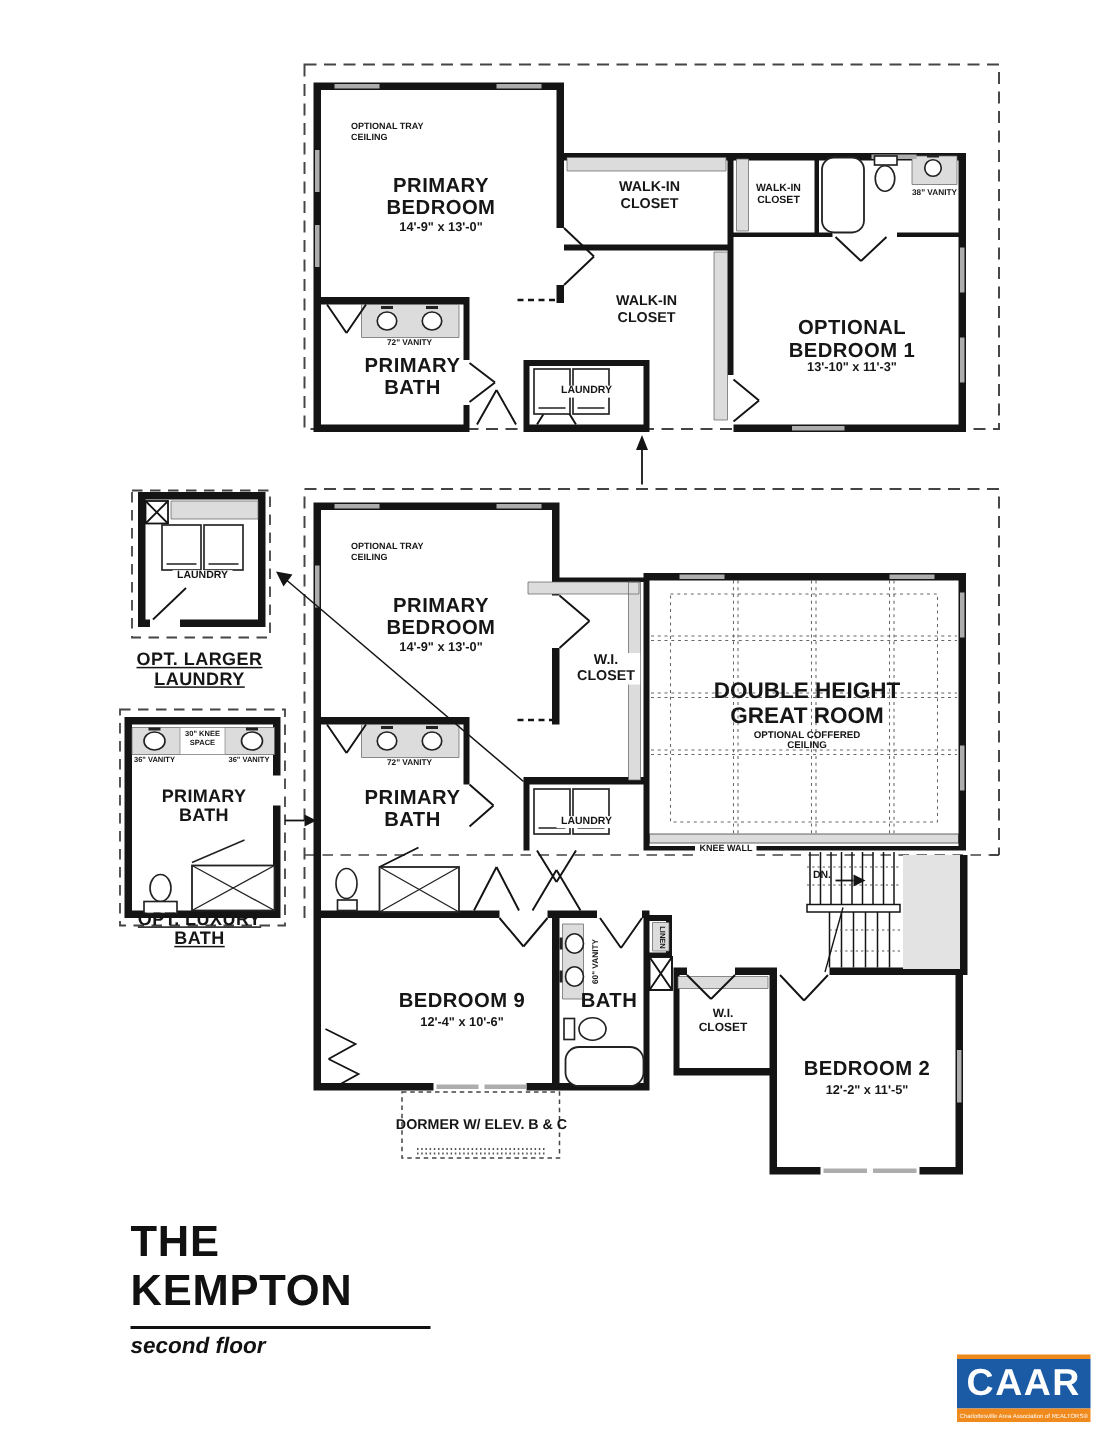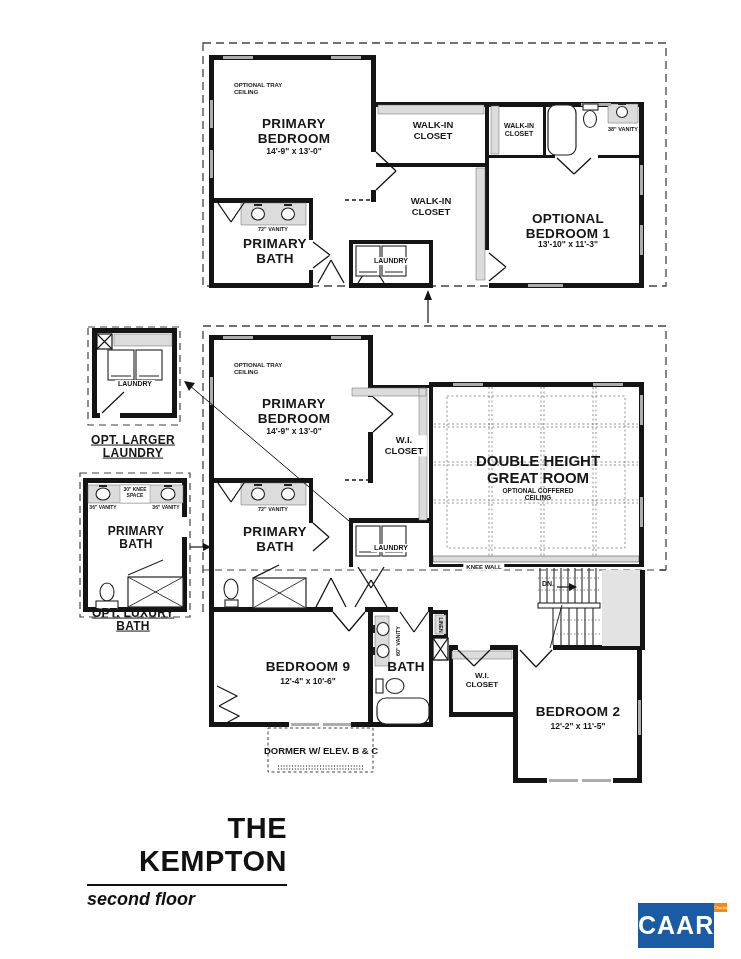--- a/index.html
+++ b/index.html
@@ -15,24 +15,24 @@
   .md{font-size:9.5px;}
   .sm{font-size:7px;}
   .xs{font-size:5.5px;letter-spacing:0;}
   .tray{font-size:6px;text-align:left;transform:translate(0,0);}
   .whitebg{background:#fff;padding:0 3px;}
   .vup{transform:translate(-50%,-50%) rotate(-90deg);}
   .vdn{transform:translate(-50%,-50%) rotate(90deg);}
   .caption{font-size:12px;font-weight:bold;letter-spacing:.3px;text-decoration:underline;}
   #title{position:absolute;left:87px;top:812px;width:200px;}
   #title-text{font-size:29px;font-weight:bold;letter-spacing:.5px;color:#111;
-      border-bottom:2px solid #111;padding-bottom:6px;display:inline-block;min-width:176px;text-align:right;}
-  #subtitle-text{font-size:18px;font-style:italic;font-weight:bold;color:#111;margin-top:3px;}
+      border-bottom:2px solid #111;padding-bottom:6px;display:inline-block;min-width:176px;}
+  #subtitle-text{font-size:15px;font-style:italic;font-weight:bold;color:#111;margin-top:3px;}
   #caar{position:absolute;left:638px;top:903px;width:89px;height:45px;
-        display:flex;flex-direction:row;}
+        display:flex;flex-direction:column;}
   #caar-top{height:3px;background:#f18a1d;}
   #caar-blue{flex:1;background:#1b5aa5;color:#fff;display:flex;align-items:center;
         justify-content:center;font-size:25px;font-weight:bold;letter-spacing:1px;}
   #caar-orange{height:9px;background:#f18a1d;color:#fff;font-size:4px;line-height:9px;
         text-align:center;overflow:hidden;white-space:nowrap;}
 </style>
 </head>
 <body>
 
 <div id="page">

